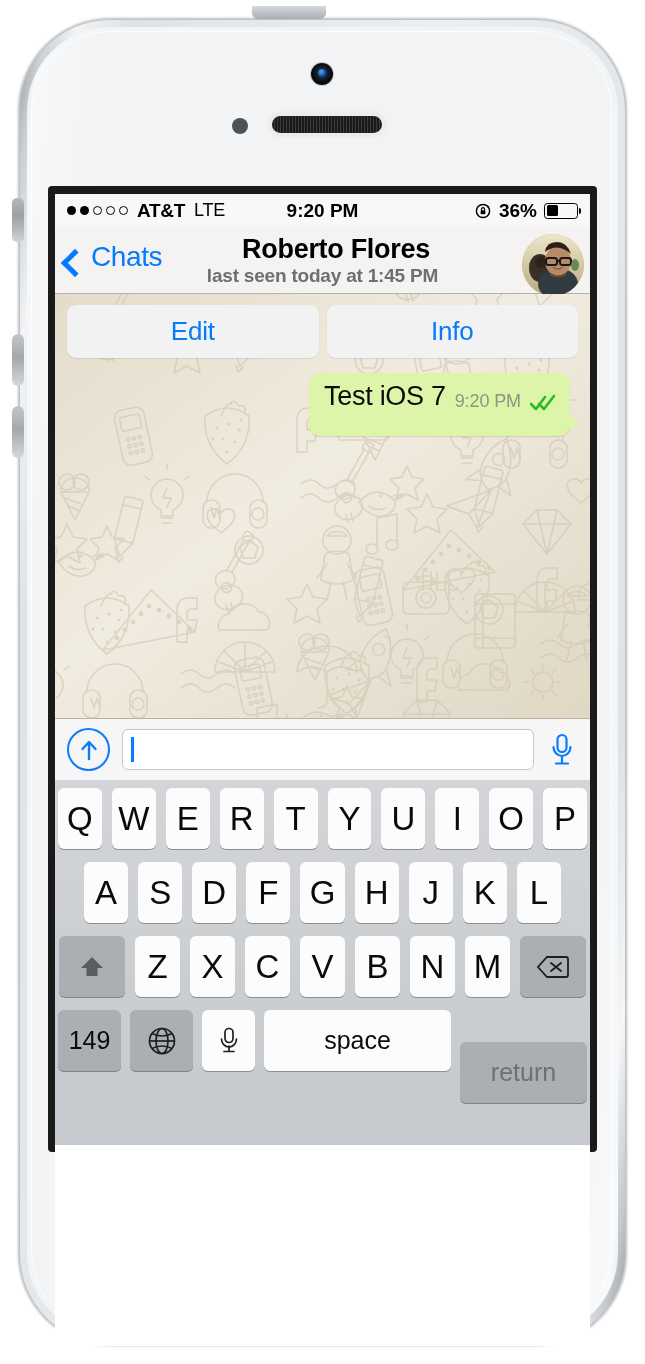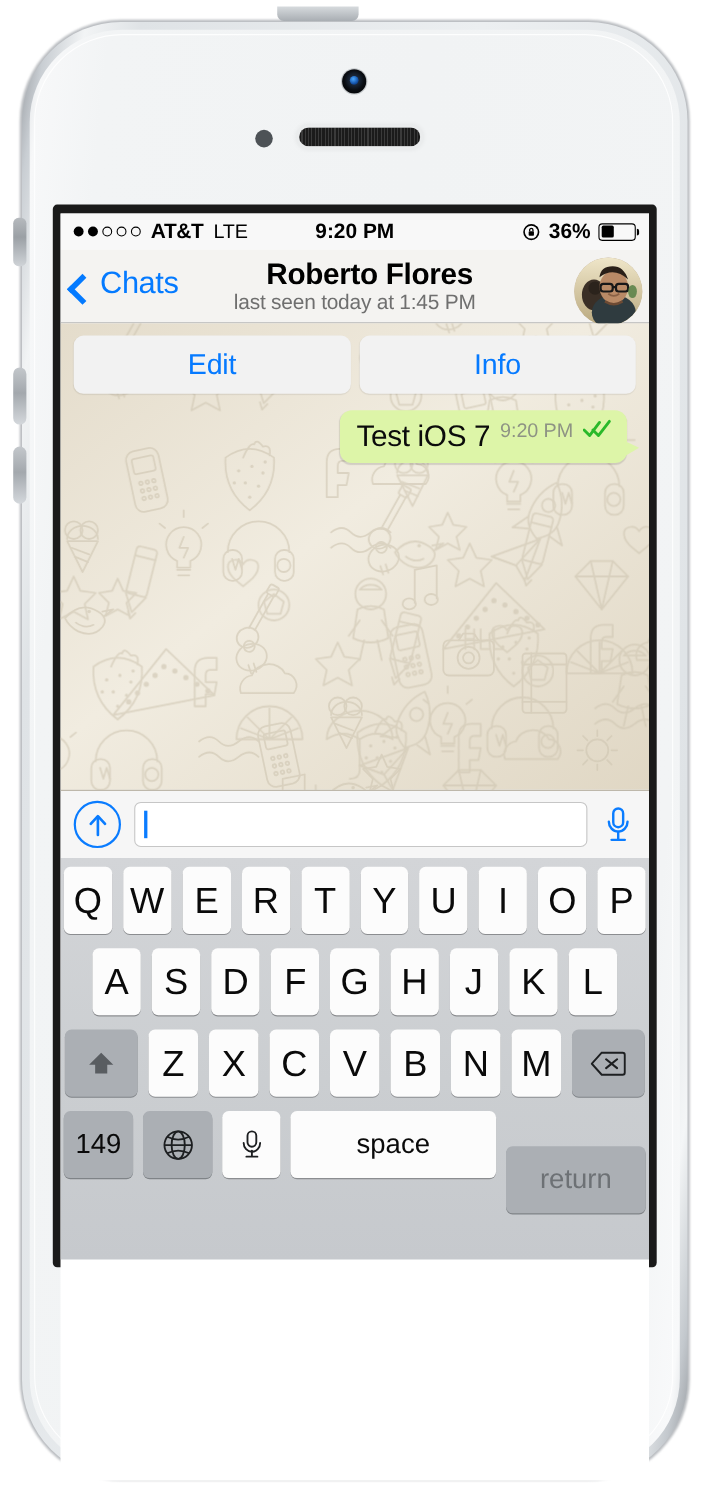--- a/index.html
+++ b/index.html
@@ -244,20 +244,21 @@
     color: #000;
     letter-spacing: -0.3px;
     line-height: 31px;
     margin-left: 27px;
   }
   .nav-sub {
     font-size: 19px;
     color: #6f6f6f;
     line-height: 22px;
     letter-spacing: -0.2px;
+    font-weight: bold;
   }
   .avatar {
     position: absolute;
     right: 6px; top: 7px;
     width: 62px; height: 62px;
     border-radius: 50%;
     overflow: hidden;
     background: #c8b79a;
   }
   .avatar svg { display: block; }
@@ -299,23 +300,23 @@
     position: absolute;
     left: 0; right: 0; top: 79px;
     display: flex;
     justify-content: flex-end;
     padding-right: 20px;
   }
   .bubble {
     position: relative;
     background: #ddf5a8;
     border-radius: 11px;
-    padding: 8px 14px 9px 15px;
+    padding: 8px 14px 24px 15px;
     display: flex;
-    align-items: flex-start;
+    align-items: flex-end;
     gap: 9px;
     max-width: 380px;
     box-shadow: 0 1px 1px rgba(0,0,0,0.12);
   }
   .bubble::after {
     content: "";
     position: absolute;
     right: -11px; bottom: 5px;
     width: 0; height: 0;
     border-left: 15px solid #ddf5a8;

